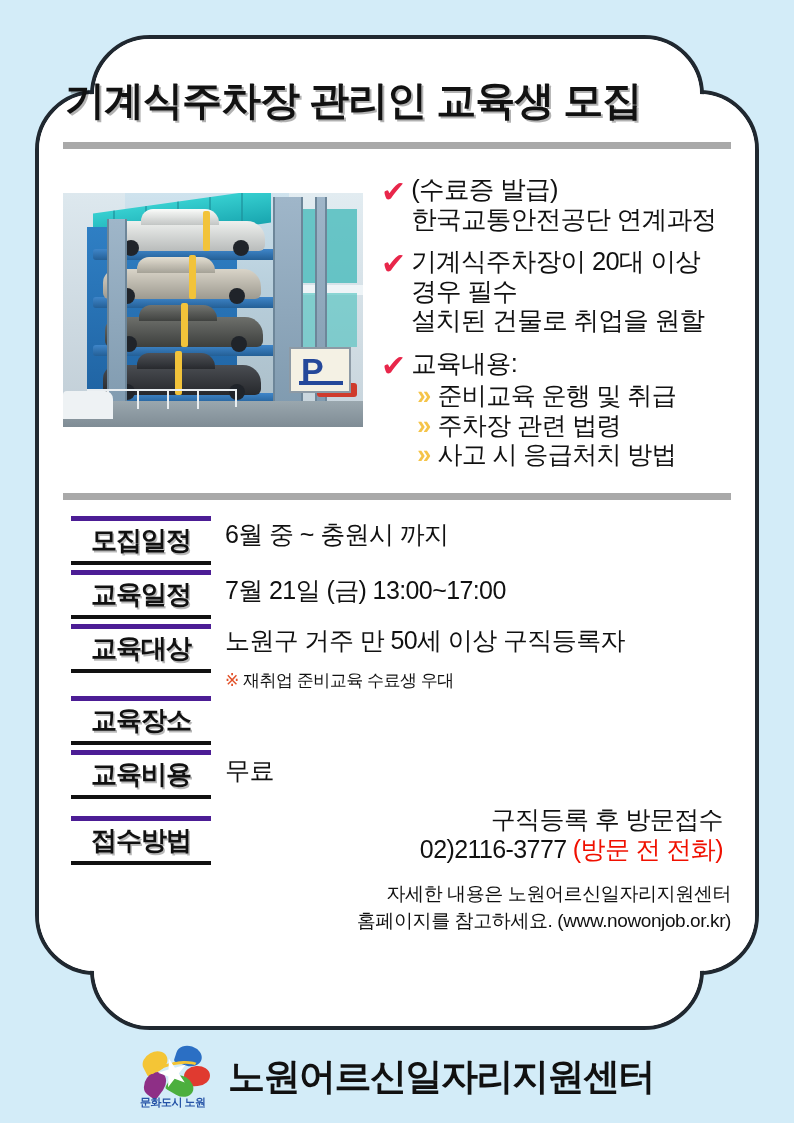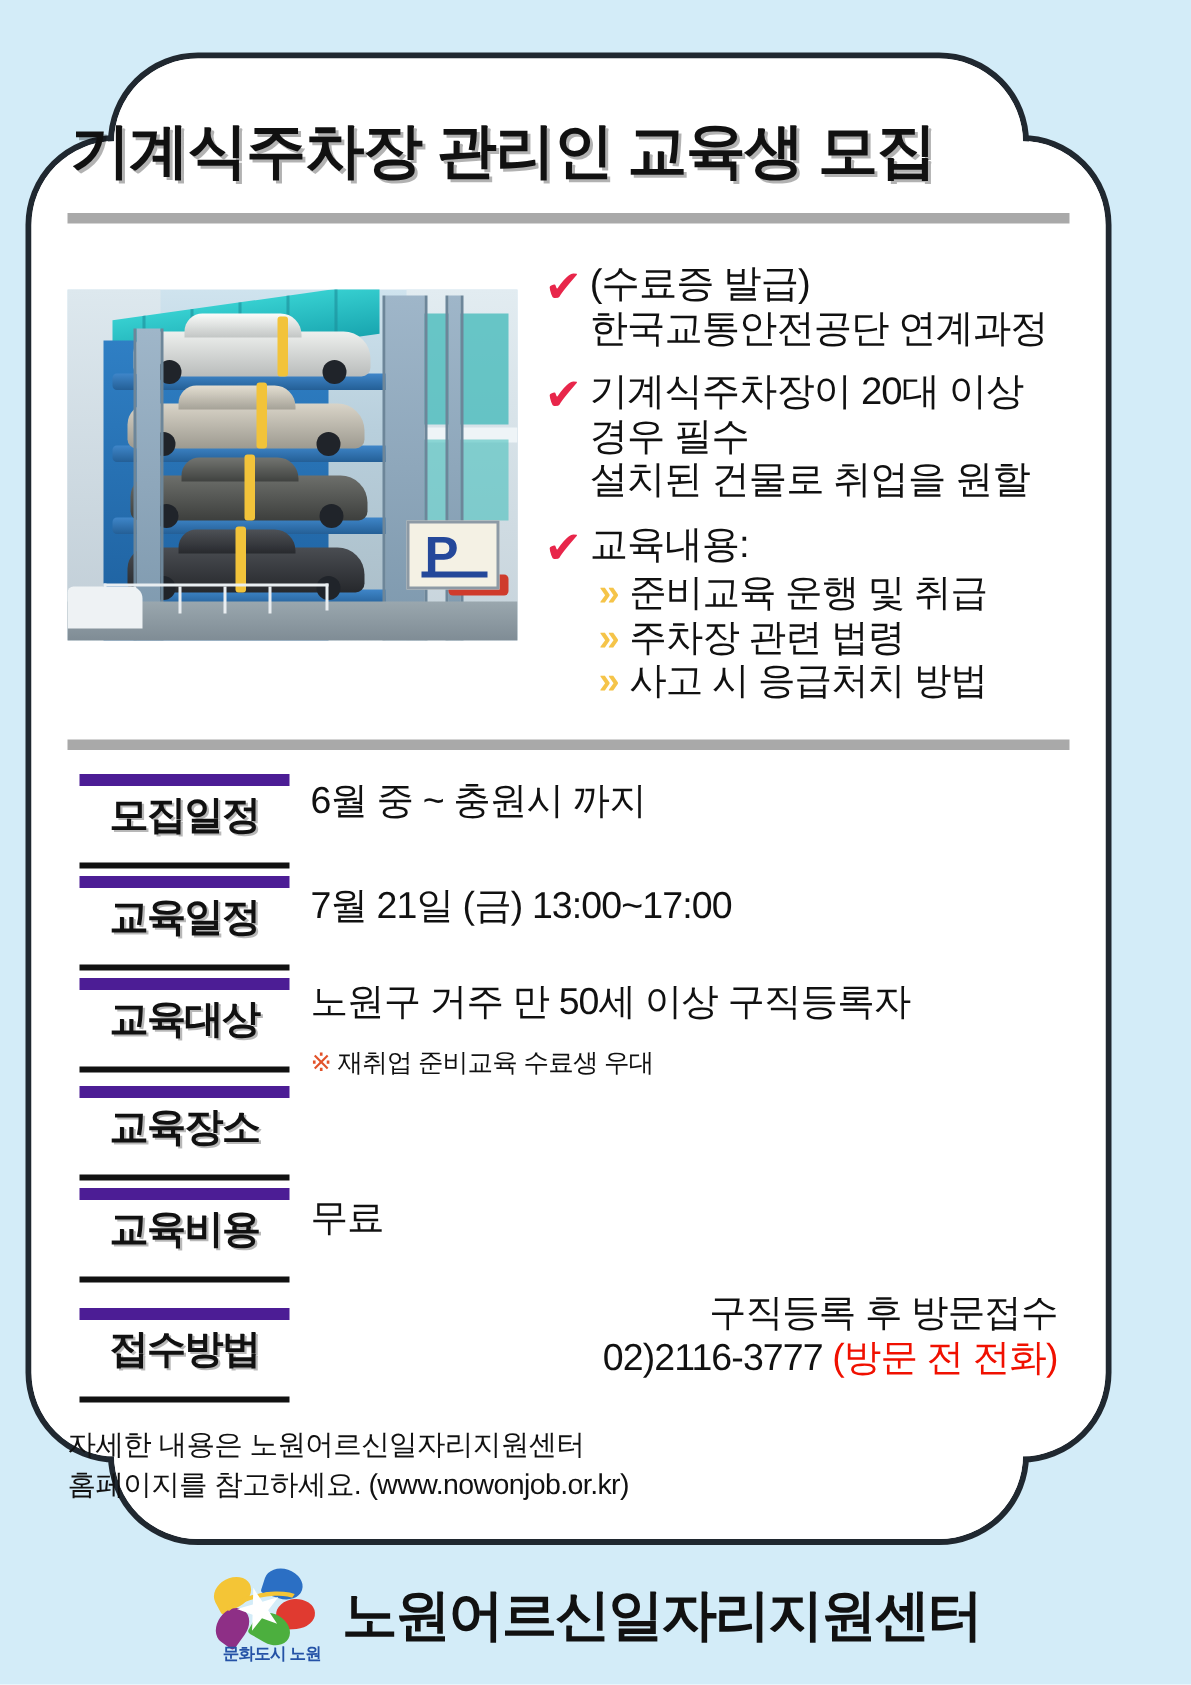--- a/index.html
+++ b/index.html
@@ -8,21 +8,21 @@
     background:#d3ecf8;
     font-family:"Liberation Sans","DejaVu Sans",sans-serif;
     color:#111;
     overflow:hidden;
     position:relative;
   }
 
   
   #poster-card{
     position:absolute;
-    left:17px; top:35px;
+    left:35px; top:35px;
     width:724px; height:995px;
   }
   .card-layer{
     position:absolute;
     background:#fff;
     border:4px solid #202830;
   }
   
   .card-h{
     left:0; top:55px;
@@ -152,43 +152,43 @@
   .sub-arrow{ color:#f5c449; font-size:25px; font-weight:bold; line-height:1.14; }
   .sub-text{ font-size:25px; line-height:1.18; letter-spacing:-.6px; }
 
   
   #detail-table{ margin-top:14px; padding:0 8px; }
   .drow{ display:flex; align-items:flex-start; margin-bottom:5px; }
   .dlabel{
     flex:0 0 140px;
     font-size:26px; font-weight:bold; letter-spacing:-1px;
     text-align:center;
-    border-top:8px solid #4c1d95;
+    border-top:5px solid #4c1d95;
     border-bottom:4px solid #111;
-    padding:2px 4px 14px 4px;
+    padding:2px 4px 3px 4px;
     text-shadow:1.5px 1.5px 0 rgba(0,0,0,.28);
     color:#111;
     align-self:flex-start;
   }
   .dvalue{ flex:1 1 auto; padding-left:14px; padding-top:5px;
            font-size:25px; letter-spacing:-.6px; line-height:1.2; }
   .dvalue .note{ display:block; font-size:17px; letter-spacing:-.5px; margin-top:16px; }
   .note-mark{ color:#e2522a; }
   .red{ color:#f01000; }
   .dvalue .l2{ display:block; }
 
   .r-recruit  .dlabel{ margin-top:2px; }
   .r-target   .dvalue{ padding-top:1px; }
   .r-apply    .dlabel{ margin-top:12px; }
   .r-apply    .dvalue{ padding-top:0;text-align:right; }
 
   
   #footer-note{
     margin-top:16px;
-    text-align:left;
+    text-align:right;
     font-size:19px;
     line-height:1.38;
     letter-spacing:-.4px;
     color:#111;
   }
 
   
   #logo-strip{
     position:absolute;
     left:0; top:1046px;
@@ -206,21 +206,21 @@
   .em-g{ left:28px; top:30px; background:#4caf3e; transform:rotate(30deg); }
   .em-p{ left:2px;  top:28px; background:#8e2f86; transform:rotate(-54deg); }
   .em-star{ position:absolute; left:18px; top:12px; width:30px; height:30px;
             background:#fff;
             clip-path:polygon(50% 0%,61% 35%,98% 35%,68% 57%,79% 91%,50% 70%,21% 91%,32% 57%,2% 35%,39% 35%);
             transform:rotate(-16deg); }
   .em-swoosh{ position:absolute; left:6px; top:16px; width:58px; height:26px;
               border:3px solid #f4c536; border-color:#f4c536 transparent transparent transparent;
               border-radius:50%; transform:rotate(-12deg); }
   #logo-sub{ position:absolute; left:0; bottom:-2px; width:74px;
-             text-align:right; font-size:11px; font-weight:bold; color:#2452a6;
+             text-align:left; font-size:11px; font-weight:bold; color:#2452a6;
              letter-spacing:-.5px; white-space:nowrap; }
   #logo-name{ font-size:37px; font-weight:bold; letter-spacing:-1.5px; color:#111; }
 </style>
 </head>
 <body>
 
 <div id="poster-card">
 
   <div class="card-layer card-h"></div>
   <div class="card-layer card-v"></div>

